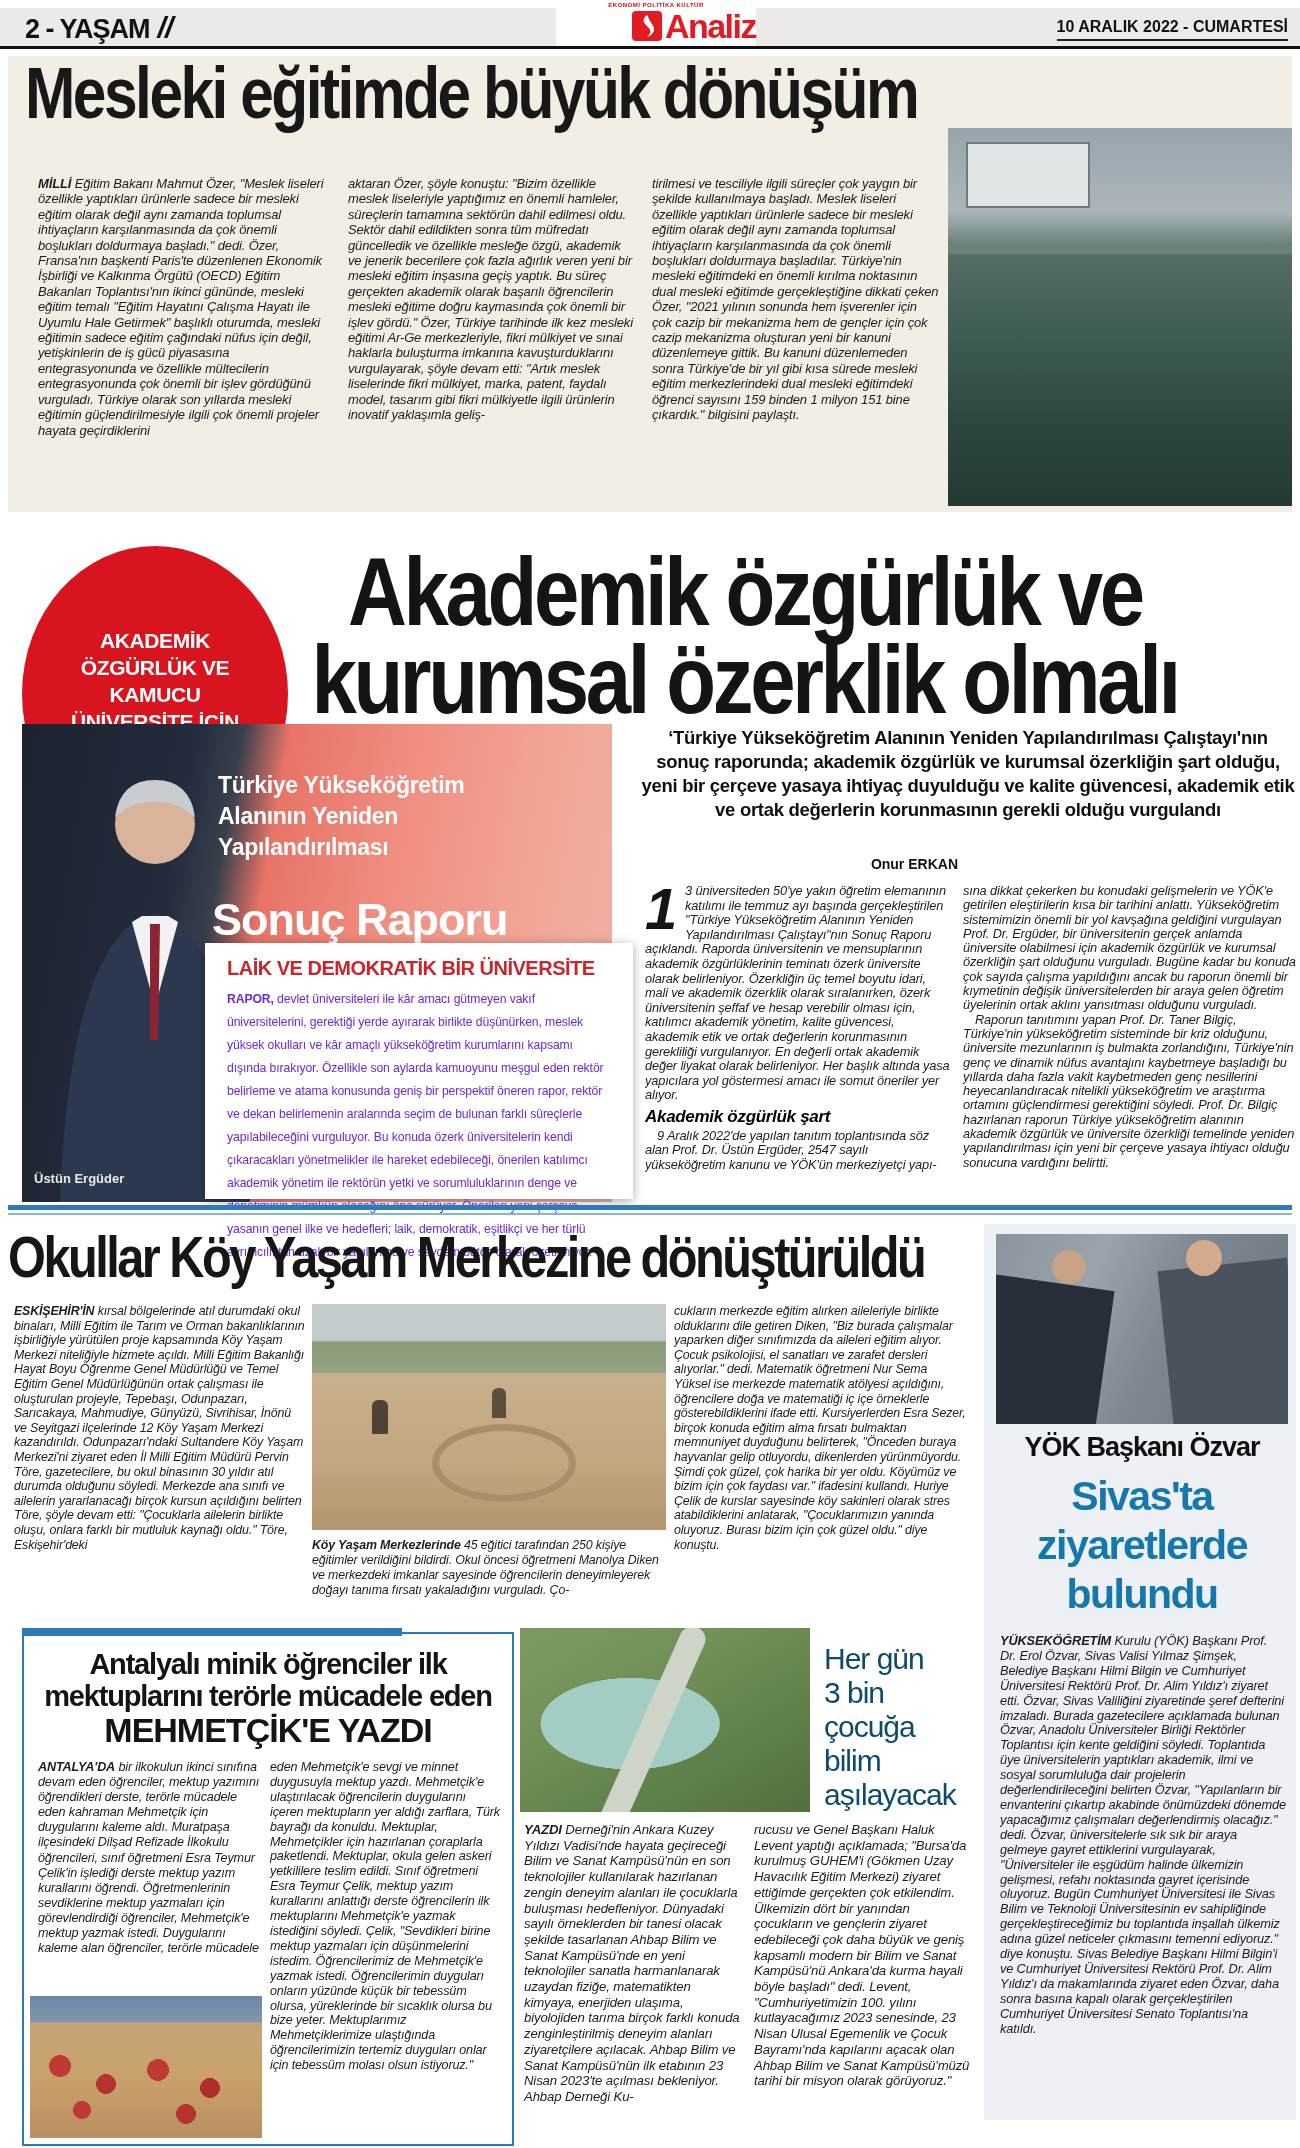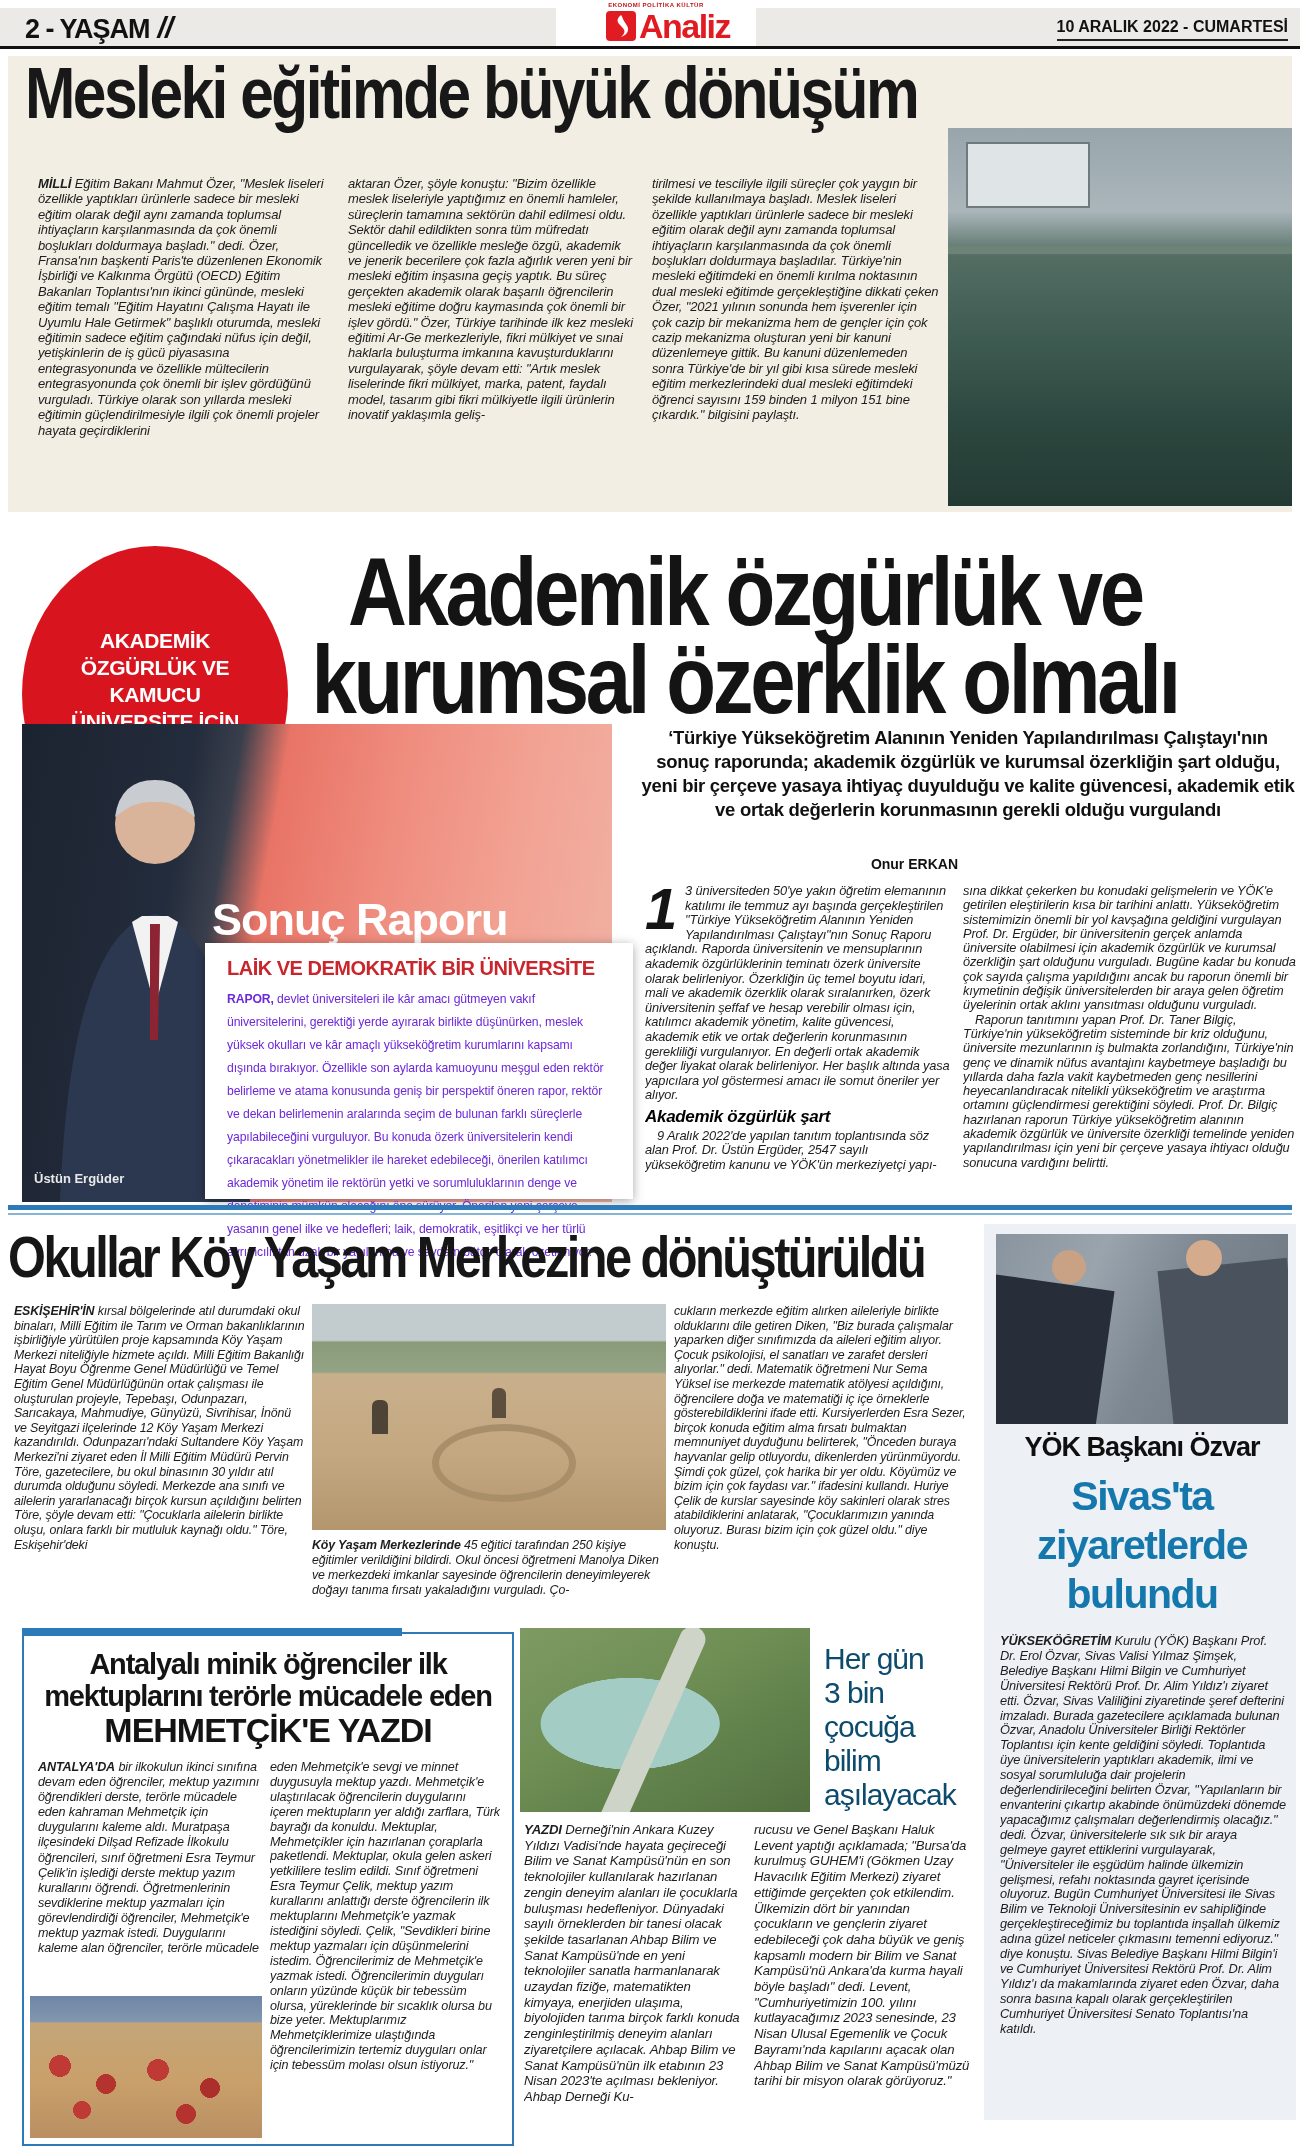--- a/index.html
+++ b/index.html
@@ -6,21 +6,21 @@
   .page{position:relative;width:1300px;height:2148px;background:#ffffff;
         font-family:"Liberation Sans",sans-serif;overflow:hidden;margin:0 auto;color:#1a1a1a;}
   .abs{position:absolute;}
   
   .mast-band{left:0;top:8px;width:1300px;height:38px;background:#eceae6;}
   .mast-rule{left:0;top:46px;width:1300px;height:3px;background:#111;}
   .page-label{left:25px;top:11px;font-size:27px;font-weight:800;letter-spacing:-1px;color:#111;}
   .slashes{font-style:italic;font-weight:800;font-size:30px;margin-left:8px;}
   .logo-wrap{left:556px;top:2px;width:200px;height:46px;background:#fff;text-align:center;}
   .logo-tagline{font-size:6px;color:#c11218;font-weight:700;letter-spacing:.5px;line-height:7px;}
-  .logo-row{display:flex;align-items:center;justify-content:center;gap:3px;padding-left:24px;}
+  .logo-row{display:flex;align-items:center;justify-content:flex-end;gap:3px;padding-left:24px;}
   .logo-text{font-size:34px;font-weight:800;color:#e11b22;letter-spacing:-1.5px;line-height:34px;}
   .date{right:12px;top:18px;font-size:16px;font-weight:700;color:#111;border-bottom:2px solid #222;padding-bottom:3px;}
   
   .beige{left:8px;top:56px;width:1284px;height:456px;background:#f3eee3;}
   .h1-top{left:25px;top:58px;width:1270px;font-size:72px;font-weight:800;color:#181818;
           letter-spacing:-3px;line-height:70px;white-space:nowrap;}
   .squeeze{display:inline-block;transform:scaleX(.84);transform-origin:left center;}
   .squeeze-c{display:inline-block;transform:scaleX(.85);transform-origin:center center;}
   .bodytext{font-size:13px;line-height:15.4px;color:#1d1d1d;letter-spacing:-.15px;overflow:hidden;font-style:italic;}
   .bodytext b{font-weight:800;}
@@ -163,20 +163,25 @@
   </div>
 
   <div class="abs photo-erg photo">
     <svg width="210" height="430" viewBox="0 0 210 430" style="position:absolute;left:28px;top:48px;">
       <circle cx="105" cy="52" r="40" fill="#d9b49a"></circle>
       <path d="M65 45 Q70 8 105 8 Q140 8 145 45 Q125 28 105 30 Q85 28 65 45 Z" fill="#c9ccd1"></path>
       <path d="M10 430 C18 220 60 150 105 142 C150 150 192 220 200 430 Z" fill="#2c3850"></path>
       <path d="M82 150 L105 235 L128 150 L118 144 L92 144 Z" fill="#f2f2f2"></path>
       <path d="M100 152 L110 152 L108 268 L100 268 Z" fill="#8c2433"></path>
     </svg>
+    <div class="screen-title">
+      <div>Türkiye Yükseköğretim</div>
+      <div>Alanının Yeniden</div>
+      <div>Yapılandırılması</div>
+    </div>
     <div class="screen-sub">Sonuç Raporu</div>
     <div class="erg-caption">Üstün Ergüder</div>
   </div>
 
   <div class="abs card">
     <h3>LAİK VE DEMOKRATİK BİR ÜNİVERSİTE</h3>
     <div class="cardbody">
       <b>RAPOR,</b>
       <span>devlet üniversiteleri ile kâr amacı gütmeyen vakıf üniversitelerini, gerektiği yerde ayırarak birlikte düşünürken, meslek yüksek okulları ve kâr amaçlı yükseköğretim kurumlarını kapsamı dışında bırakıyor. Özellikle son aylarda kamuoyunu meşgul eden rektör belirleme ve atama konusunda geniş bir perspektif öneren rapor, rektör ve dekan belirlemenin aralarında seçim de bulunan farklı süreçlerle yapılabileceğini vurguluyor. Bu konuda özerk üniversitelerin kendi çıkaracakları yönetmelikler ile hareket edebileceği, önerilen katılımcı akademik yönetim ile rektörün yetki ve sorumluluklarının denge ve denetiminin mümkün olacağını öne sürüyor. Önerilen yeni çerçeve yasanın genel ilke ve hedefleri; laik, demokratik, eşitlikçi ve her türlü ayrımcılıktan uzak bir yapılanma ve saydam bütçe olarak özetleniyor.</span>
     </div>

